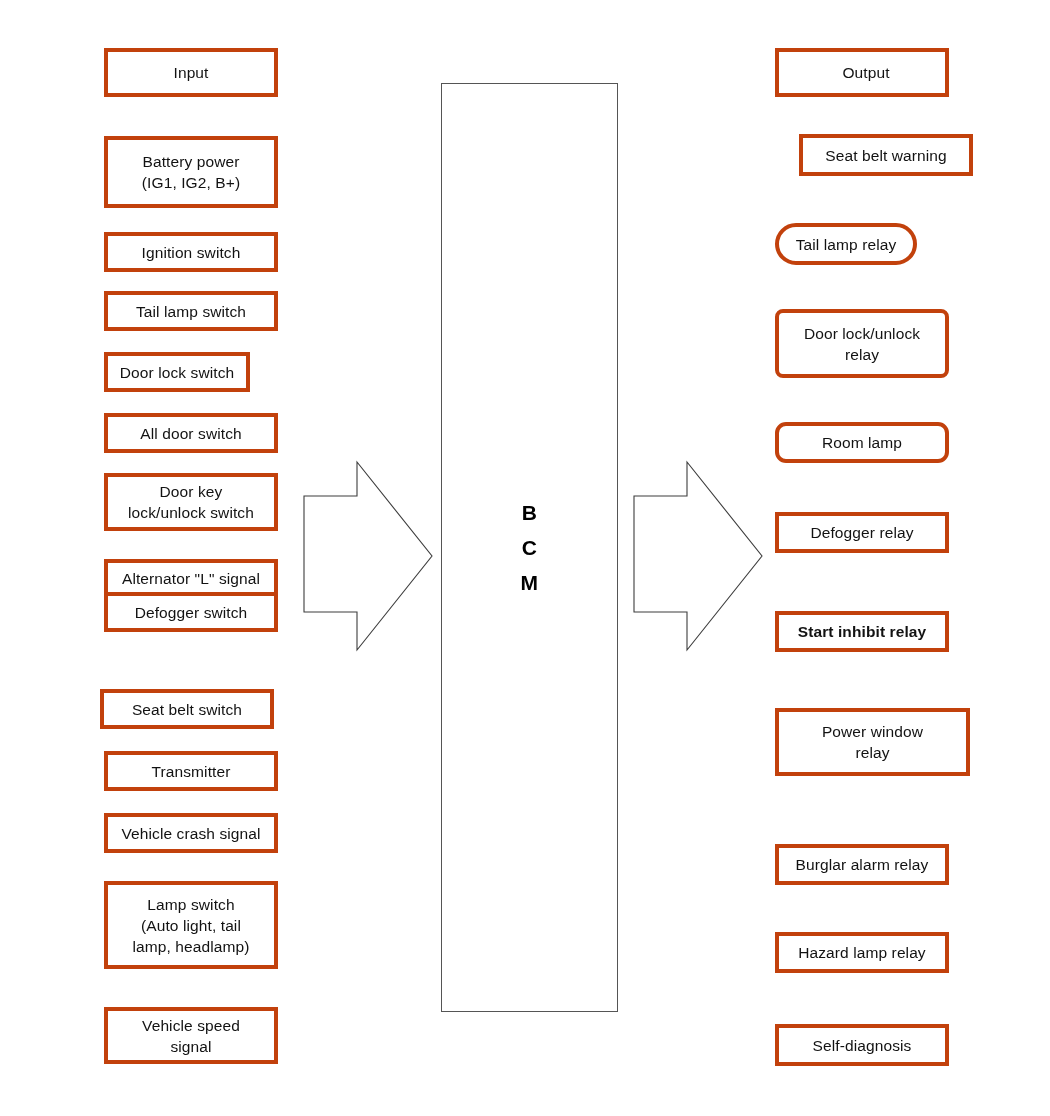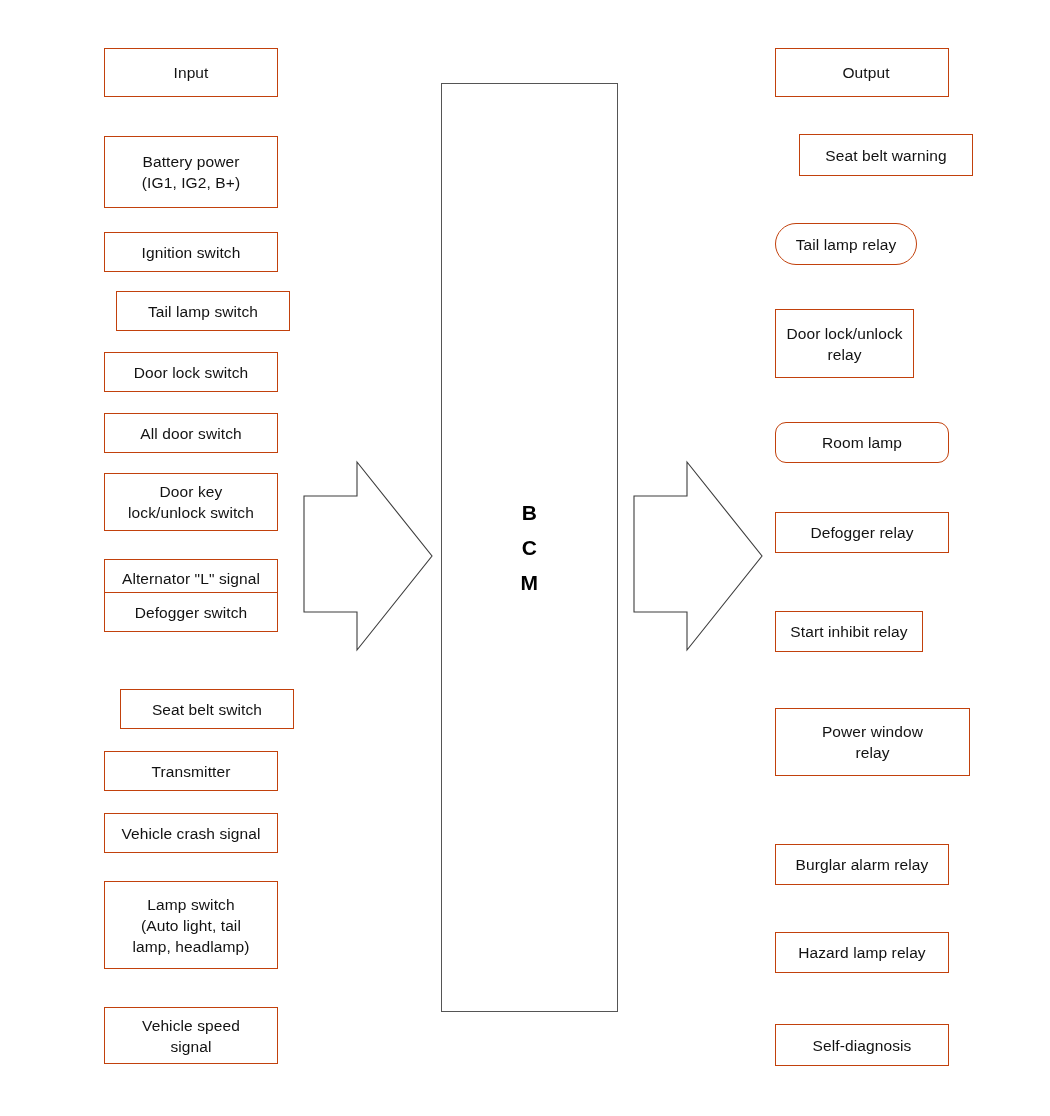--- a/index.html
+++ b/index.html
@@ -15,21 +15,21 @@
   #diagram {
     position: relative;
     width: 1050px;
     height: 1116px;
     background: #ffffff;
     overflow: hidden;
   }
   .node-box {
     position: absolute;
     box-sizing: border-box;
-    border: 1px solid #c2410c;
+    border: 4px solid #c2410c;
     background: #ffffff;
     display: flex;
     align-items: center;
     justify-content: center;
     text-align: center;
     font-size: 15.5px;
     line-height: 21px;
     color: #121212;
     padding: 0 4px;
     letter-spacing: 0.1px;
@@ -76,40 +76,40 @@
     <span class="label">Input</span>
   </div>
 
   <div class="node-box" style="left:104px; top:136px; width:174px; height:72px;">
     <span class="label">Battery power
 (IG1, IG2, B+)</span>
   </div>
   <div class="node-box" style="left:104px; top:232px; width:174px; height:40px;">
     <span class="label">Ignition switch</span>
   </div>
-  <div class="node-box" style="left:116px; top:291px; width:174px; height:40px;">
+  <div class="node-box" style="left:104px; top:291px; width:174px; height:40px;">
     <span class="label">Tail lamp switch</span>
   </div>
-  <div class="node-box" style="left:104px; top:352px; width:174px; height:40px;">
+  <div class="node-box" style="left:104px; top:352px; width:146px; height:40px;">
     <span class="label">Door lock switch</span>
   </div>
   <div class="node-box" style="left:104px; top:413px; width:174px; height:40px;">
     <span class="label">All door switch</span>
   </div>
   <div class="node-box" style="left:104px; top:473px; width:174px; height:58px;">
     <span class="label">Door key
 lock/unlock switch</span>
   </div>
   <div class="node-box" style="left:104px; top:559px; width:174px; height:39px;">
     <span class="label">Alternator "L" signal</span>
   </div>
   <div class="node-box" style="left:104px; top:592px; width:174px; height:40px;">
     <span class="label">Defogger switch</span>
   </div>
-  <div class="node-box" style="left:120px; top:689px; width:174px; height:40px;">
+  <div class="node-box" style="left:100px; top:689px; width:174px; height:40px;">
     <span class="label">Seat belt switch</span>
   </div>
   <div class="node-box" style="left:104px; top:751px; width:174px; height:40px;">
     <span class="label">Transmitter</span>
   </div>
   <div class="node-box" style="left:104px; top:813px; width:174px; height:40px;">
     <span class="label">Vehicle crash signal</span>
   </div>
   <div class="node-box" style="left:104px; top:881px; width:174px; height:88px;">
     <span class="label">Lamp switch
@@ -138,31 +138,31 @@
   <div class="node-box" style="left:775px; top:48px; width:174px; height:49px;padding-left:12px;">
     <span class="label">Output</span>
   </div>
 
   <div class="node-box" style="left:799px; top:134px; width:174px; height:42px;">
     <span class="label">Seat belt warning</span>
   </div>
   <div class="node-box" style="left:775px; top:223px; width:142px; height:42px;border-radius:21px;">
     <span class="label">Tail lamp relay</span>
   </div>
-  <div class="node-box" style="left:775px; top:309px; width:139px; height:69px;">
+  <div class="node-box" style="left:775px; top:309px; width:174px; height:69px;border-radius:8px;">
     <span class="label">Door lock/unlock
 relay</span>
   </div>
   <div class="node-box" style="left:775px; top:422px; width:174px; height:41px;border-radius:11px;">
     <span class="label">Room lamp</span>
   </div>
   <div class="node-box" style="left:775px; top:512px; width:174px; height:41px;">
     <span class="label">Defogger relay</span>
   </div>
-  <div class="node-box" style="left:775px; top:611px; width:148px; height:41px;">
+  <div class="node-box" style="left:775px; top:611px; width:174px; height:41px;font-weight:bold;">
     <span class="label">Start inhibit relay</span>
   </div>
   <div class="node-box" style="left:775px; top:708px; width:195px; height:68px;">
     <span class="label">Power window
 relay</span>
   </div>
   <div class="node-box" style="left:775px; top:836px; width:174px; height:41px;margin-top:8px;">
     <span class="label">Burglar alarm relay</span>
   </div>
   <div class="node-box" style="left:775px; top:932px; width:174px; height:41px;">

